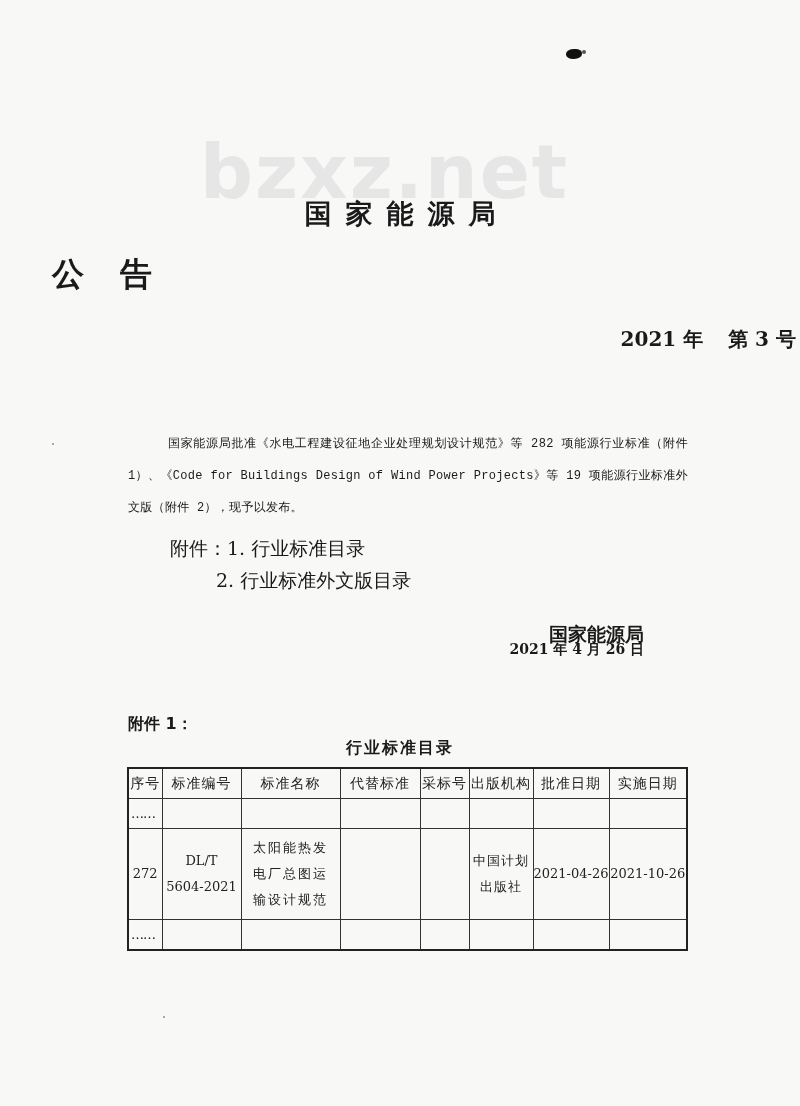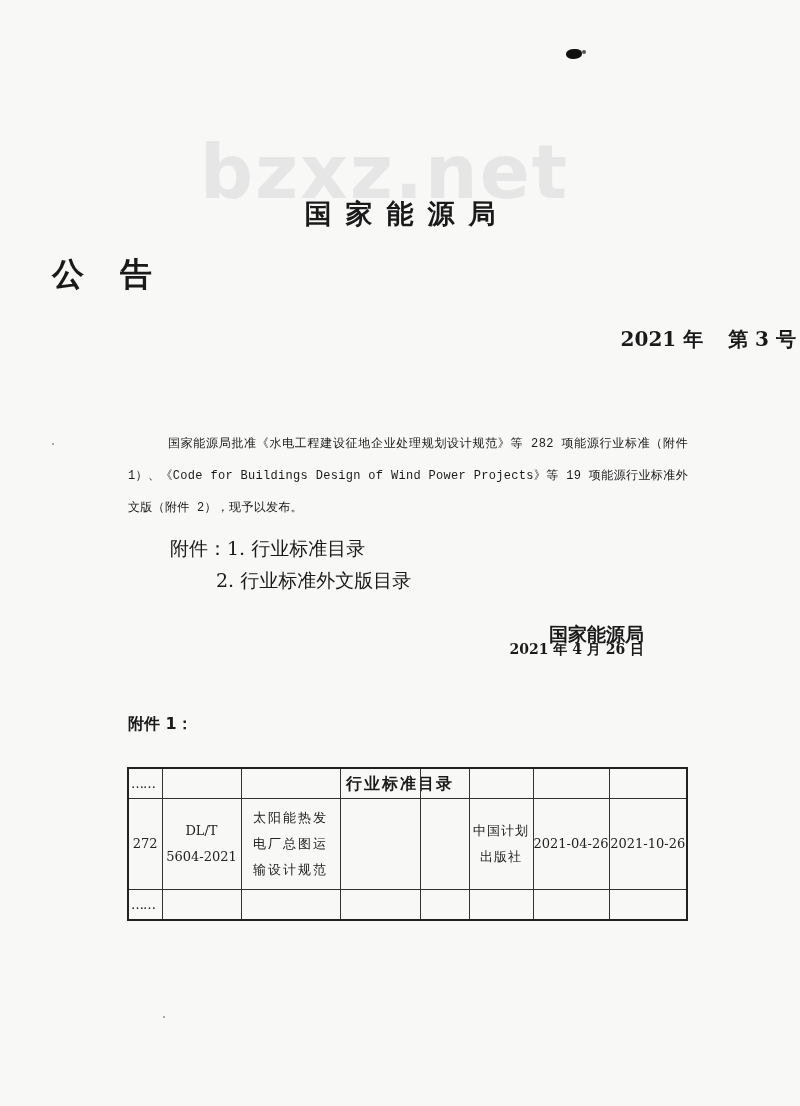--- a/index.html
+++ b/index.html
@@ -56,21 +56,20 @@
     right: 156px; top: 641px; font-size: 14px; font-weight: bold;
   }
   .annex-label {
     left: 128px; top: 714px; font-size: 16px; font-weight: bold;
     font-family: "DejaVu Sans", "Liberation Sans", sans-serif;
   }
   .table-title {
     left: 0; width: 800px; top: 738px; text-align: center;
     font-size: 16px; font-weight: bold; letter-spacing: 2px;
     font-family: "DejaVu Sans", "Liberation Sans", sans-serif;
-    margin-top: 36px;
   }
   table.std-table {
     position: absolute; left: 127px; top: 767px;
     border-collapse: collapse; border: 2px solid #222;
     font-size: 13px; color: #222; table-layout: fixed;
   }
   .std-table th, .std-table td {
     border: 1px solid #333; text-align: center; vertical-align: middle;
     padding: 0; font-weight: normal;
   }
@@ -115,20 +114,30 @@
     <col style="width:34px">
       <col style="width:79px">
       <col style="width:99px">
       <col style="width:80px">
     <col style="width:49px">
       <col style="width:64px">
       <col style="width:76px">
       <col style="width:78px">
   </colgroup>
   <tbody>
+      <tr>
+    <th>序号</th>
+    <th>标准编号</th>
+    <th>标准名称</th>
+    <th>代替标准</th>
+    <th>采标号</th>
+    <th>出版机构</th>
+    <th>批准日期</th>
+    <th>实施日期</th>
+  </tr>
   <tr class="row-ellipsis">
     <td class="ellipsis">……</td>
     <td></td>
         <td></td>
         <td></td>
     <td></td>
         <td></td>
         <td></td>
         <td></td>
   </tr>

